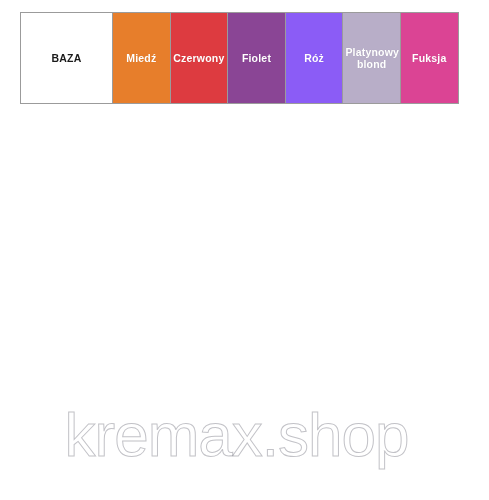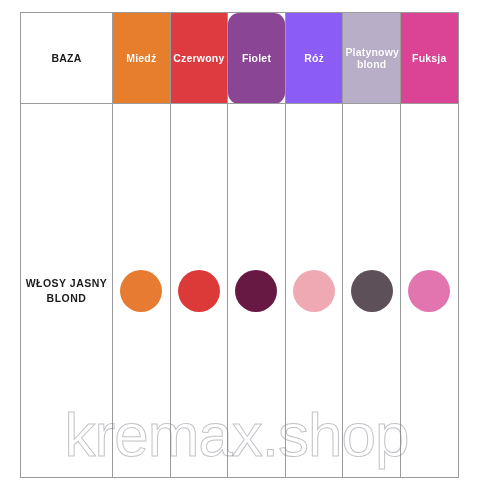--- a/index.html
+++ b/index.html
@@ -114,53 +114,32 @@
     </colgroup>
     <thead>
       <tr class="header-row">
         <th class="base-head">BAZA</th>
         <th class="color-head" style="background: rgb(231, 126, 43);">
           <span>Miedź</span>
         </th>
         <th class="color-head" style="background: rgb(221, 59, 64);">
           <span>Czerwony</span>
         </th>
-        <th class="color-head" style="background: rgb(138, 69, 149); border-radius: 11px;">
+        <th class="color-head" style="background: rgb(138, 69, 149);">
           <span>Fiolet</span>
         </th>
         <th class="color-head" style="background: #8b5cf6;">
           <span>Róż</span>
         </th>
         <th class="color-head" style="background: rgb(184, 174, 200);">
           <span>Platynowy blond</span>
         </th>
         <th class="color-head" style="background: rgb(219, 68, 148);">
           <span>Fuksja</span>
         </th>
       </tr>
     </thead>
     <tbody id="table-body">
-        <tr class="body-row">
-          <td class="row-label">WŁOSY JASNY BLOND</td>
-          <td class="swatch-cell">
-            <span class="dot" style="background: rgb(232, 123, 50);"></span>
-          </td>
-          <td class="swatch-cell">
-            <span class="dot" style="background: rgb(220, 58, 56);"></span>
-          </td>
-          <td class="swatch-cell">
-            <span class="dot" style="background: rgb(104, 25, 67);"></span>
-          </td>
-          <td class="swatch-cell">
-            <span class="dot" style="background: rgb(239, 169, 179);"></span>
-          </td>
-          <td class="swatch-cell">
-            <span class="dot" style="background: rgb(94, 80, 89);"></span>
-          </td>
-          <td class="swatch-cell">
-            <span class="dot" style="background: rgb(226, 116, 176);"></span>
-          </td>
-        </tr>
       </tbody>
   </table>
 </div>
 
 <div id="watermark">kremax.shop</div>
 
 </body></html>

